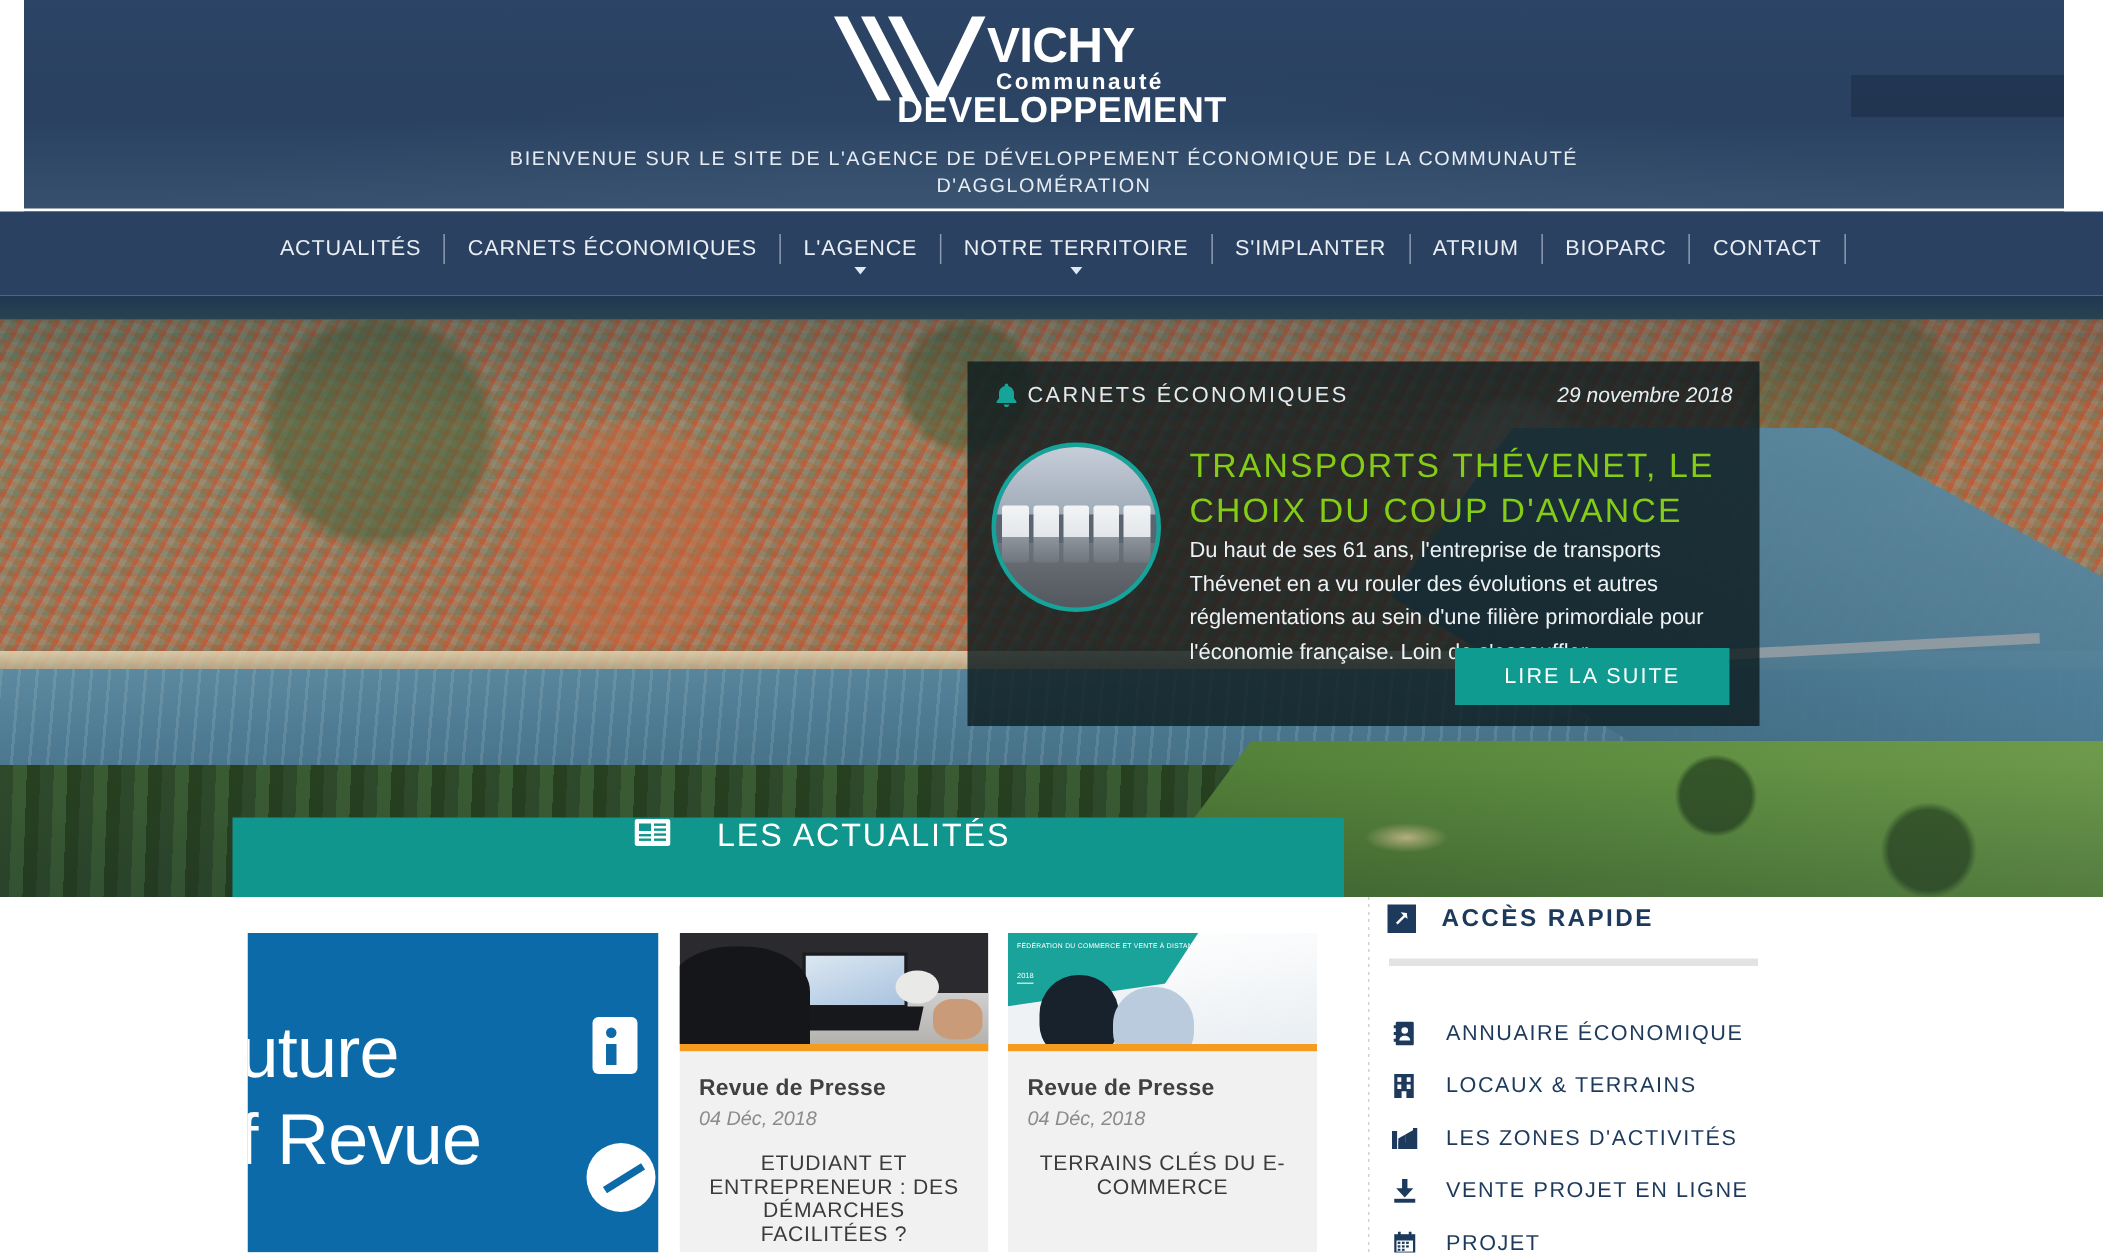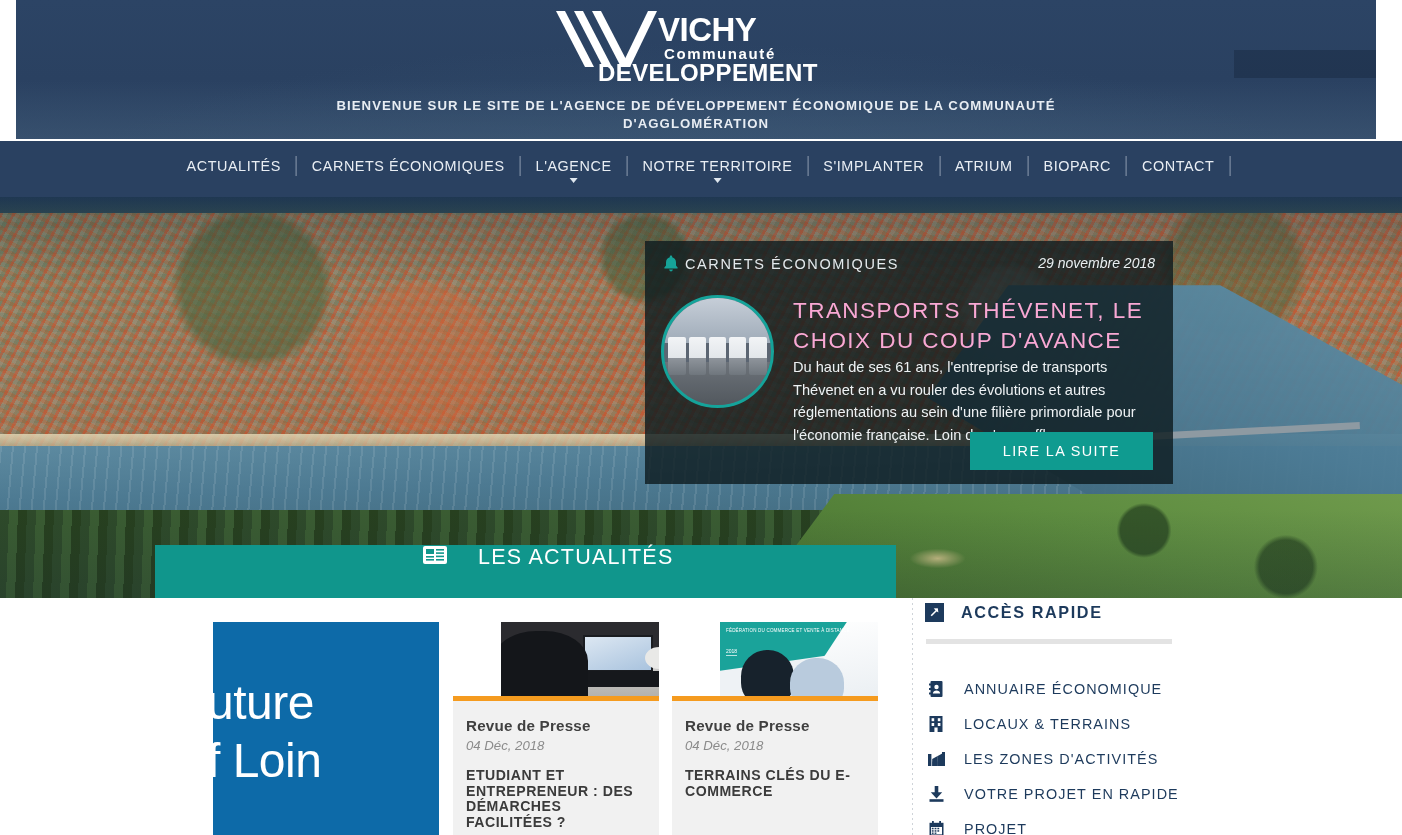--- a/index.html
+++ b/index.html
@@ -42,21 +42,21 @@
   .logo-svg { display: block; }
 
   .tagline {
     position: absolute; left: 50%; transform: translateX(-50%);
     top: 97px; width: 720px;
     text-align: center;
     color: #e8edf3;
     font-size: 13.2px;
     letter-spacing: 1.05px;
     line-height: 18px;
-    font-weight: 700;
+    font-weight: 400;
   }
 
   .search-bar {
     position: absolute; left: 1218px; top: 50px;
     width: 184px; height: 28px;
     background: rgba(12,26,45,.30);
     border: none;
   }
 
   
@@ -199,21 +199,21 @@
     position:absolute; left:0; bottom:0; width:100%; height:40%;
     background: linear-gradient(180deg,#6d737a,#52585e);
   }
   .hc-trucks {
     position:absolute; left:4%; top:36%; width:92%; height:36%;
     display:flex; gap:3px;
   }
   .hc-truck { flex:1; background:linear-gradient(180deg,#f2f4f6 0%, #e2e6ea 55%, #8e949b 56%, #6f767d 100%); border-radius:2px; }
   .hc-title {
     position: absolute; left: 148px; top: 55px; width: 360px;
-    color: #f9a8d4; font-size: 22.5px; letter-spacing: 1.45px;
+    color: #84cc16; font-size: 22.5px; letter-spacing: 1.45px;
     line-height: 30px; font-weight: 400;
   }
   .hc-body {
     position: absolute; left: 148px; top: 115px; width: 352px;
     color: #eef2f4; font-size: 14.6px; line-height: 22.5px;
   }
   .hc-cta {
     position: absolute; left: 325px; top: 191px;
     width: 183px; height: 38px;
     background: #0f9b90;
@@ -236,29 +236,29 @@
     color: #ffffff; font-size: 21.5px; letter-spacing: 1.25px; font-weight: 400;
   }
 
   
   .cards { position: absolute; left: 155px; top: 622px; width: 741px; height: 213px; }
   .card { position: absolute; top: 0; width: 210px; height: 213px; overflow: hidden; }
   .card-1 { left: 10px; width: 274px; }
   .card-2 { left: 298px; width: 206px; }
   .card-3 { left: 517px; width: 206px; }
 
-  .card-media { position: relative; width: 100%; height: 74px; overflow: hidden; margin-left: 48px; }
+  .card-media { position: relative; width: 100%; height: 74px; overflow: hidden; }
   .card-media.tall { height: 213px; }
   .card-accent { width: 100%; height: 5px; background: #f59b1f; }
   .card-body { padding: 16px 13px 0 13px; background: #f1f1f1; height: 134px; }
   .card-cat { color: #404040; font-size: 15.2px; font-weight: bold; letter-spacing: .2px; }
   .card-date { color: #8b8b8b; font-size: 13.2px; font-style: italic; margin-top: 4px; }
   .card-title {
-    color: #3b3b3b; font-size: 14.1px; font-weight: bold;
-    letter-spacing: .5px; line-height: 15.6px; margin-top: 15px;
+    color: #3b3b3b; font-size: 14.1px; font-weight: normal;
+    letter-spacing: .5px; line-height: 15.6px; margin-top: 15px; text-align: center;
   }
 
   
   .media-future {
     position:absolute; inset:0;
     background:#0d6aa8;
   }
   .mf-text {
     position:absolute; left:-6px; top:52px;
     color:#ffffff; font-size:48px; line-height:58px; font-weight:300;
@@ -431,21 +431,21 @@
     <span class="news-bar-title">LES ACTUALITÉS</span>
   </div>
 
   <div class="cards">
 
     <article class="card card-1">
       <div class="card-media tall">
         <div class="media-future">
           <div class="mf-text">
               <div>uture</div>
-              <div>f Loin</div>
+              <div>f Revue</div>
             </div>
           <div class="mf-badge1"></div>
           <div class="mf-badge2"></div>
         </div>
       </div>
     </article>
 
     <article class="card card-2">
       <div class="card-media">
         <div class="media-laptop">
@@ -538,21 +538,21 @@
           <span class="sb-item-label">LES ZONES D'ACTIVITÉS</span>
         </div>
         <div class="sb-item">
           <span class="sb-item-icon">
             <svg width="15" height="16" viewBox="0 0 15 16">
               <rect x="5.7" y="0" width="3.6" height="7" fill="#1d3a5c"></rect>
               <polygon points="1.8,6.2 13.2,6.2 7.5,12.4" fill="#1d3a5c"></polygon>
               <rect x="0.5" y="13.2" width="14" height="2.6" fill="#1d3a5c"></rect>
             </svg>
           </span>
-          <span class="sb-item-label">VOTRE PROJET EN RAPIDE</span>
+          <span class="sb-item-label">VENTE PROJET EN LIGNE</span>
         </div>
         <div class="sb-item">
           <span class="sb-item-icon">
             <svg width="15" height="15" viewBox="0 0 15 15">
               <rect x="3" y="0" width="1.8" height="3" fill="#1d3a5c"></rect>
               <rect x="10.2" y="0" width="1.8" height="3" fill="#1d3a5c"></rect>
               <rect x="0.5" y="1.8" width="14" height="13" fill="#1d3a5c"></rect>
               <rect x="2" y="6" width="11" height="7.4" fill="#ffffff"></rect>
               <g fill="#1d3a5c">
                 <rect x="2.8" y="6.8" width="1.8" height="1.5"></rect>

